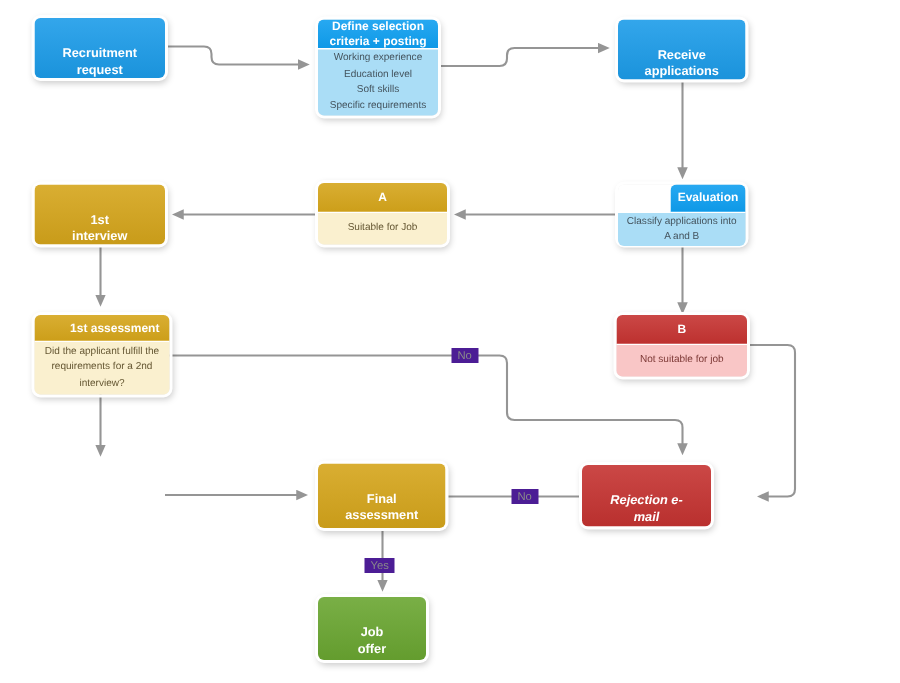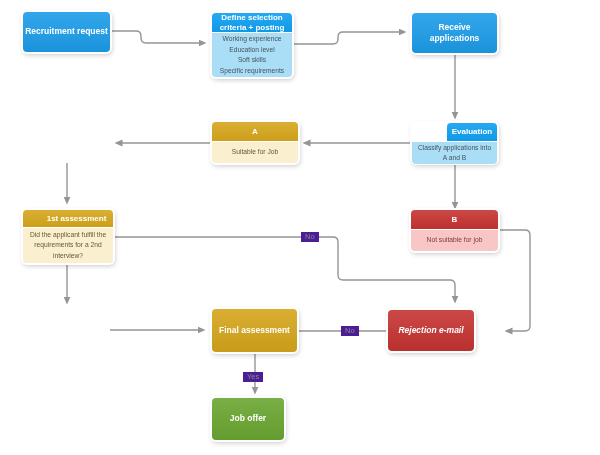--- a/index.html
+++ b/index.html
@@ -7,22 +7,22 @@
   #canvas { position:relative; width:600px; height:455px; background:#fff; overflow:hidden; }
 
   
   #edges { position:absolute; left:0; top:0; pointer-events:none; }
   .edge { fill:none; stroke:var(--arrow,#959595); stroke-width:1.4; }
   .arrowhead { fill:var(--arrow,#959595); }
 
   
   .node { position:absolute; border-radius:4px; box-sizing:border-box;
           box-shadow:0 0 0 2px #fff, 1px 2px 5px 1px rgba(0,0,0,.22); }
-  .solid { display:flex; align-items:center; justify-content:center; text-align:center;
-           color:#fff; font-weight:bold; font-size:8.5px; line-height:1.3; padding:2px;
+  .solid { display:flex; align-items:flex-start; justify-content:center; text-align:center;
+           color:#fff; font-weight:bold; font-size:8.5px; line-height:1.3; padding:18px;
            background-image:linear-gradient(rgba(255,255,255,.10), rgba(0,0,0,.06)); }
   .compound { display:flex; flex-direction:column; }
   .hd { flex:0 0 auto; display:flex; align-items:center; justify-content:center; text-align:center;
         color:#fff; font-weight:bold; font-size:8px; line-height:1.18; border-radius:4px 4px 0 0;
         border-bottom:1px solid #fff; box-sizing:border-box; padding:1px 2px;
         background-image:linear-gradient(rgba(255,255,255,.10), rgba(0,0,0,.04)); }
   .bd { flex:1 1 auto; display:flex; flex-direction:column; align-items:center; justify-content:center;
         text-align:center; font-size:6.7px; line-height:1.5; border-radius:0 0 4px 4px; padding:1px 3px;
         box-sizing:border-box; }
   .bd .item { line-height:10.5px; white-space:nowrap; }
@@ -110,20 +110,23 @@
   <div class="node compound n-evaluation">
     <div class="hd c-blue-hd">Evaluation</div>
     <div class="bd c-blue-bd">Classify applications into A and B</div>
   </div>
 
   <div class="node compound n-class-a">
     <div class="hd c-gold">A</div>
     <div class="bd c-gold-bd">Suitable for Job</div>
   </div>
 
+  <div class="node solid c-gold n-first-interview">
+    <span>1st interview</span>
+  </div>
 
   <div class="node compound n-first-assessment">
     <div class="hd c-gold">1st assessment</div>
     <div class="bd c-gold-bd">Did the applicant fulfill the requirements for a 2nd interview?</div>
   </div>
 
   <div class="node compound n-class-b">
     <div class="hd c-red">B</div>
     <div class="bd c-red-bd">Not suitable for job</div>
   </div>

